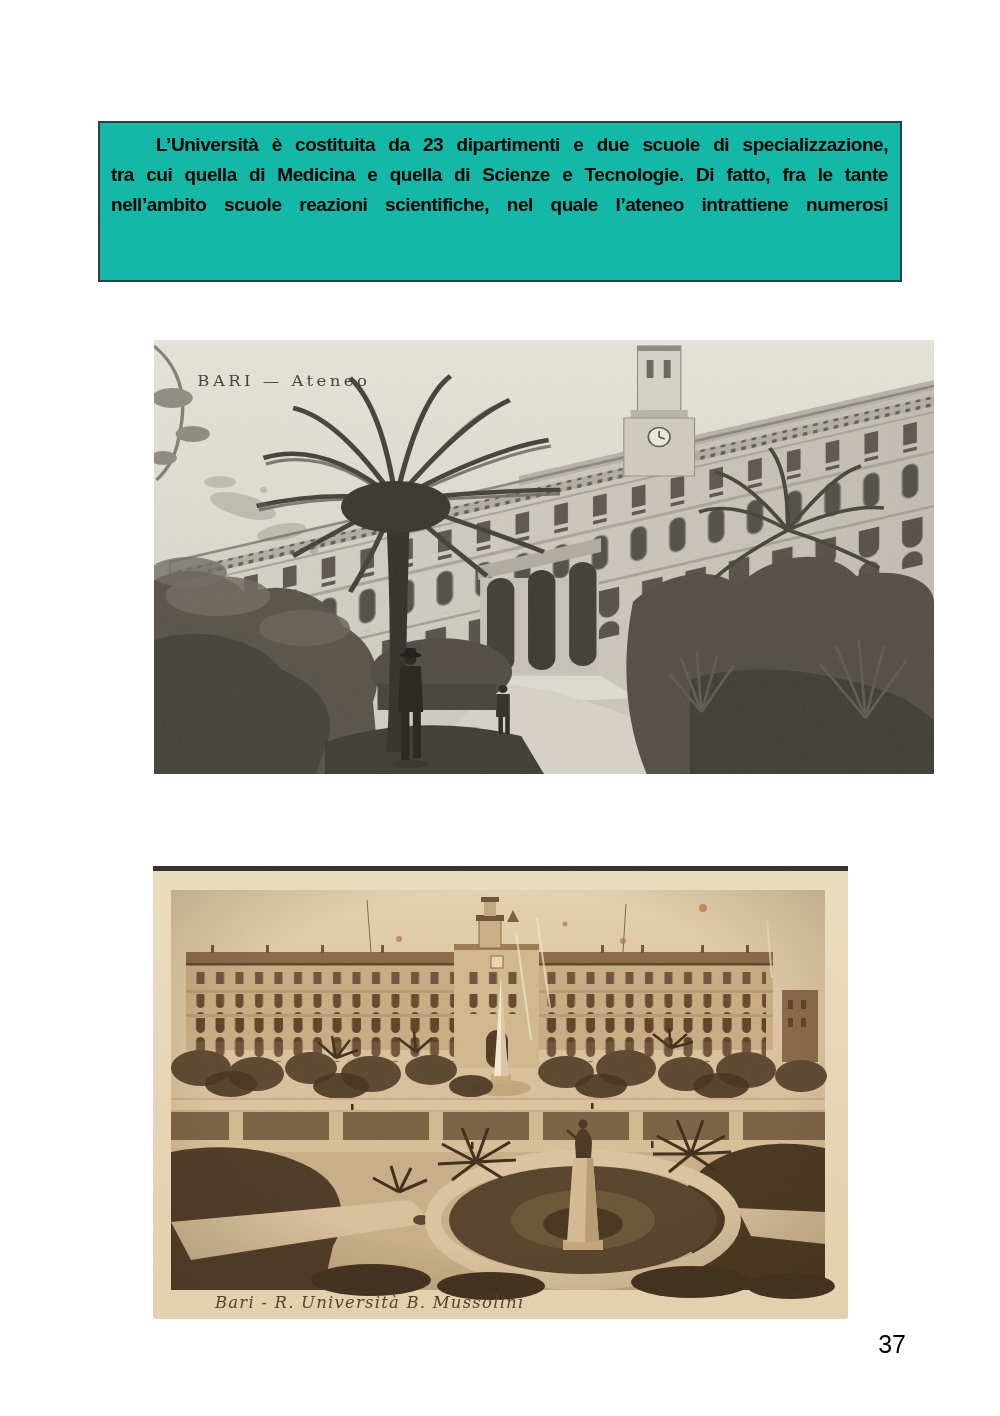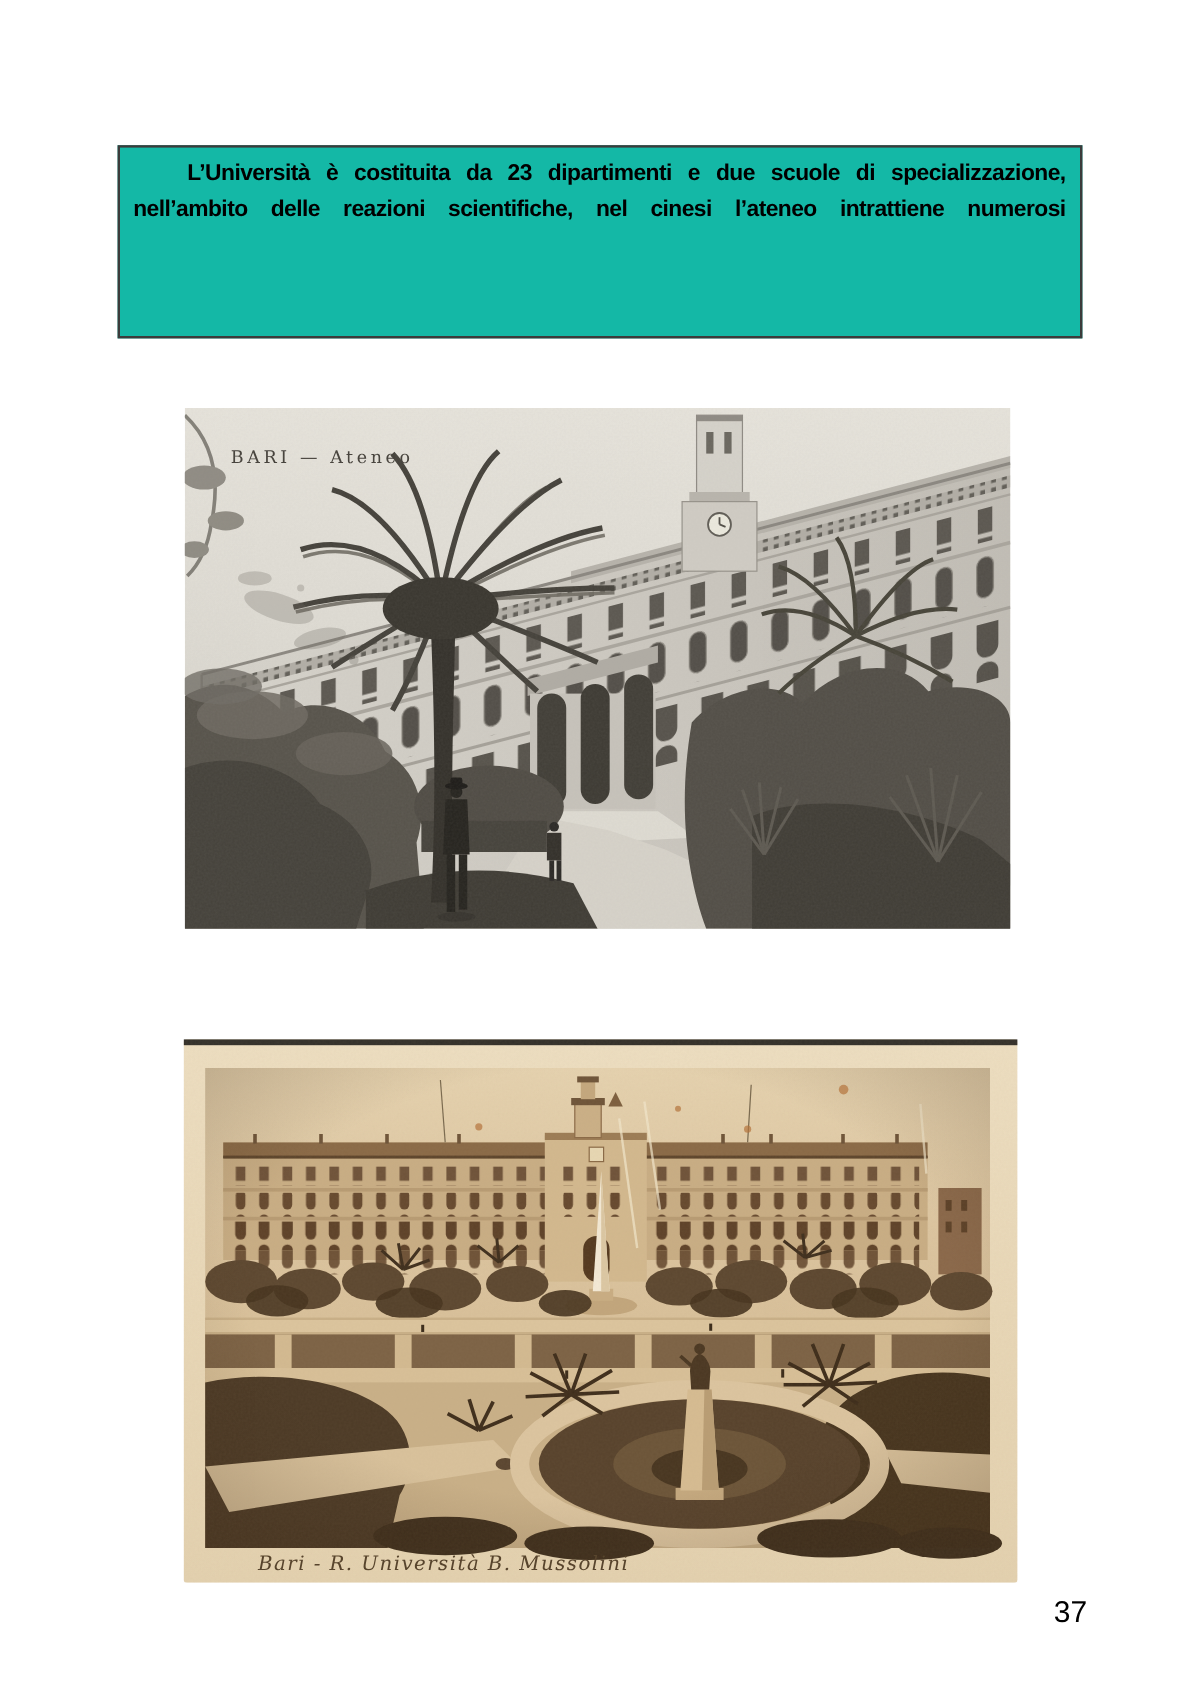--- a/index.html
+++ b/index.html
@@ -7,33 +7,34 @@
         font-family:"Liberation Sans",sans-serif;}
   .intro-box{position:absolute;left:98px;top:121px;width:804px;height:161px;
              border:2px solid #3b3b3b;box-sizing:border-box;background:#14b8a6;
              padding:7px 12px 0 11px;}
   .intro-line{margin:0;font-weight:bold;font-size:19px;line-height:30px;
               letter-spacing:-0.45px;color:#000;
               text-align:justify;text-align-last:justify;}
   .intro-line.first{text-indent:45px;}
   .intro-line.last{text-align-last:left;}
   .postcard{position:absolute;margin:0;padding:0;}
-  .pc1{left:154px;top:340px;width:688px;height:434px;}
+  .pc1{left:154px;top:340px;width:780px;height:434px;}
   .pc2{left:153px;top:866px;width:695px;height:453px;}
   .postcard svg{display:block;width:100%;height:100%;}
   .page-number{position:absolute;top:1330px;right:94px;font-size:25px;color:#000;}
 </style>
 </head>
 <body>
 
 <div class="page">
 
   <section class="intro-box">
     <p class="intro-line first">L’Università è costituita da 23 dipartimenti e due scuole di specializzazione,</p>
-    <p class="intro-line">nell’ambito delle reazioni scientifiche, nel cinesi l’ateneo intrattiene numerosi</p>
+    <p class="intro-line">tra cui quella di Medicina e quella di Scienze e Tecnologie. Di fatto, fra le tante</p>
+    <p class="intro-line">nell’ambito scuole reazioni scientifiche, nel quale l’ateneo intrattiene numerosi</p>
   </section>
 
   <figure class="postcard pc1">
     <svg viewBox="0 0 684 434" preserveAspectRatio="none">
       <defs>
         <linearGradient id="sky1" x1="0" y1="0" x2="0" y2="1">
           <stop offset="0" stop-color="#e7e4dc"></stop>
             <stop offset="0.55" stop-color="#dcd9d1"></stop>
             <stop offset="1" stop-color="#d3d0c8"></stop>
         </linearGradient>

